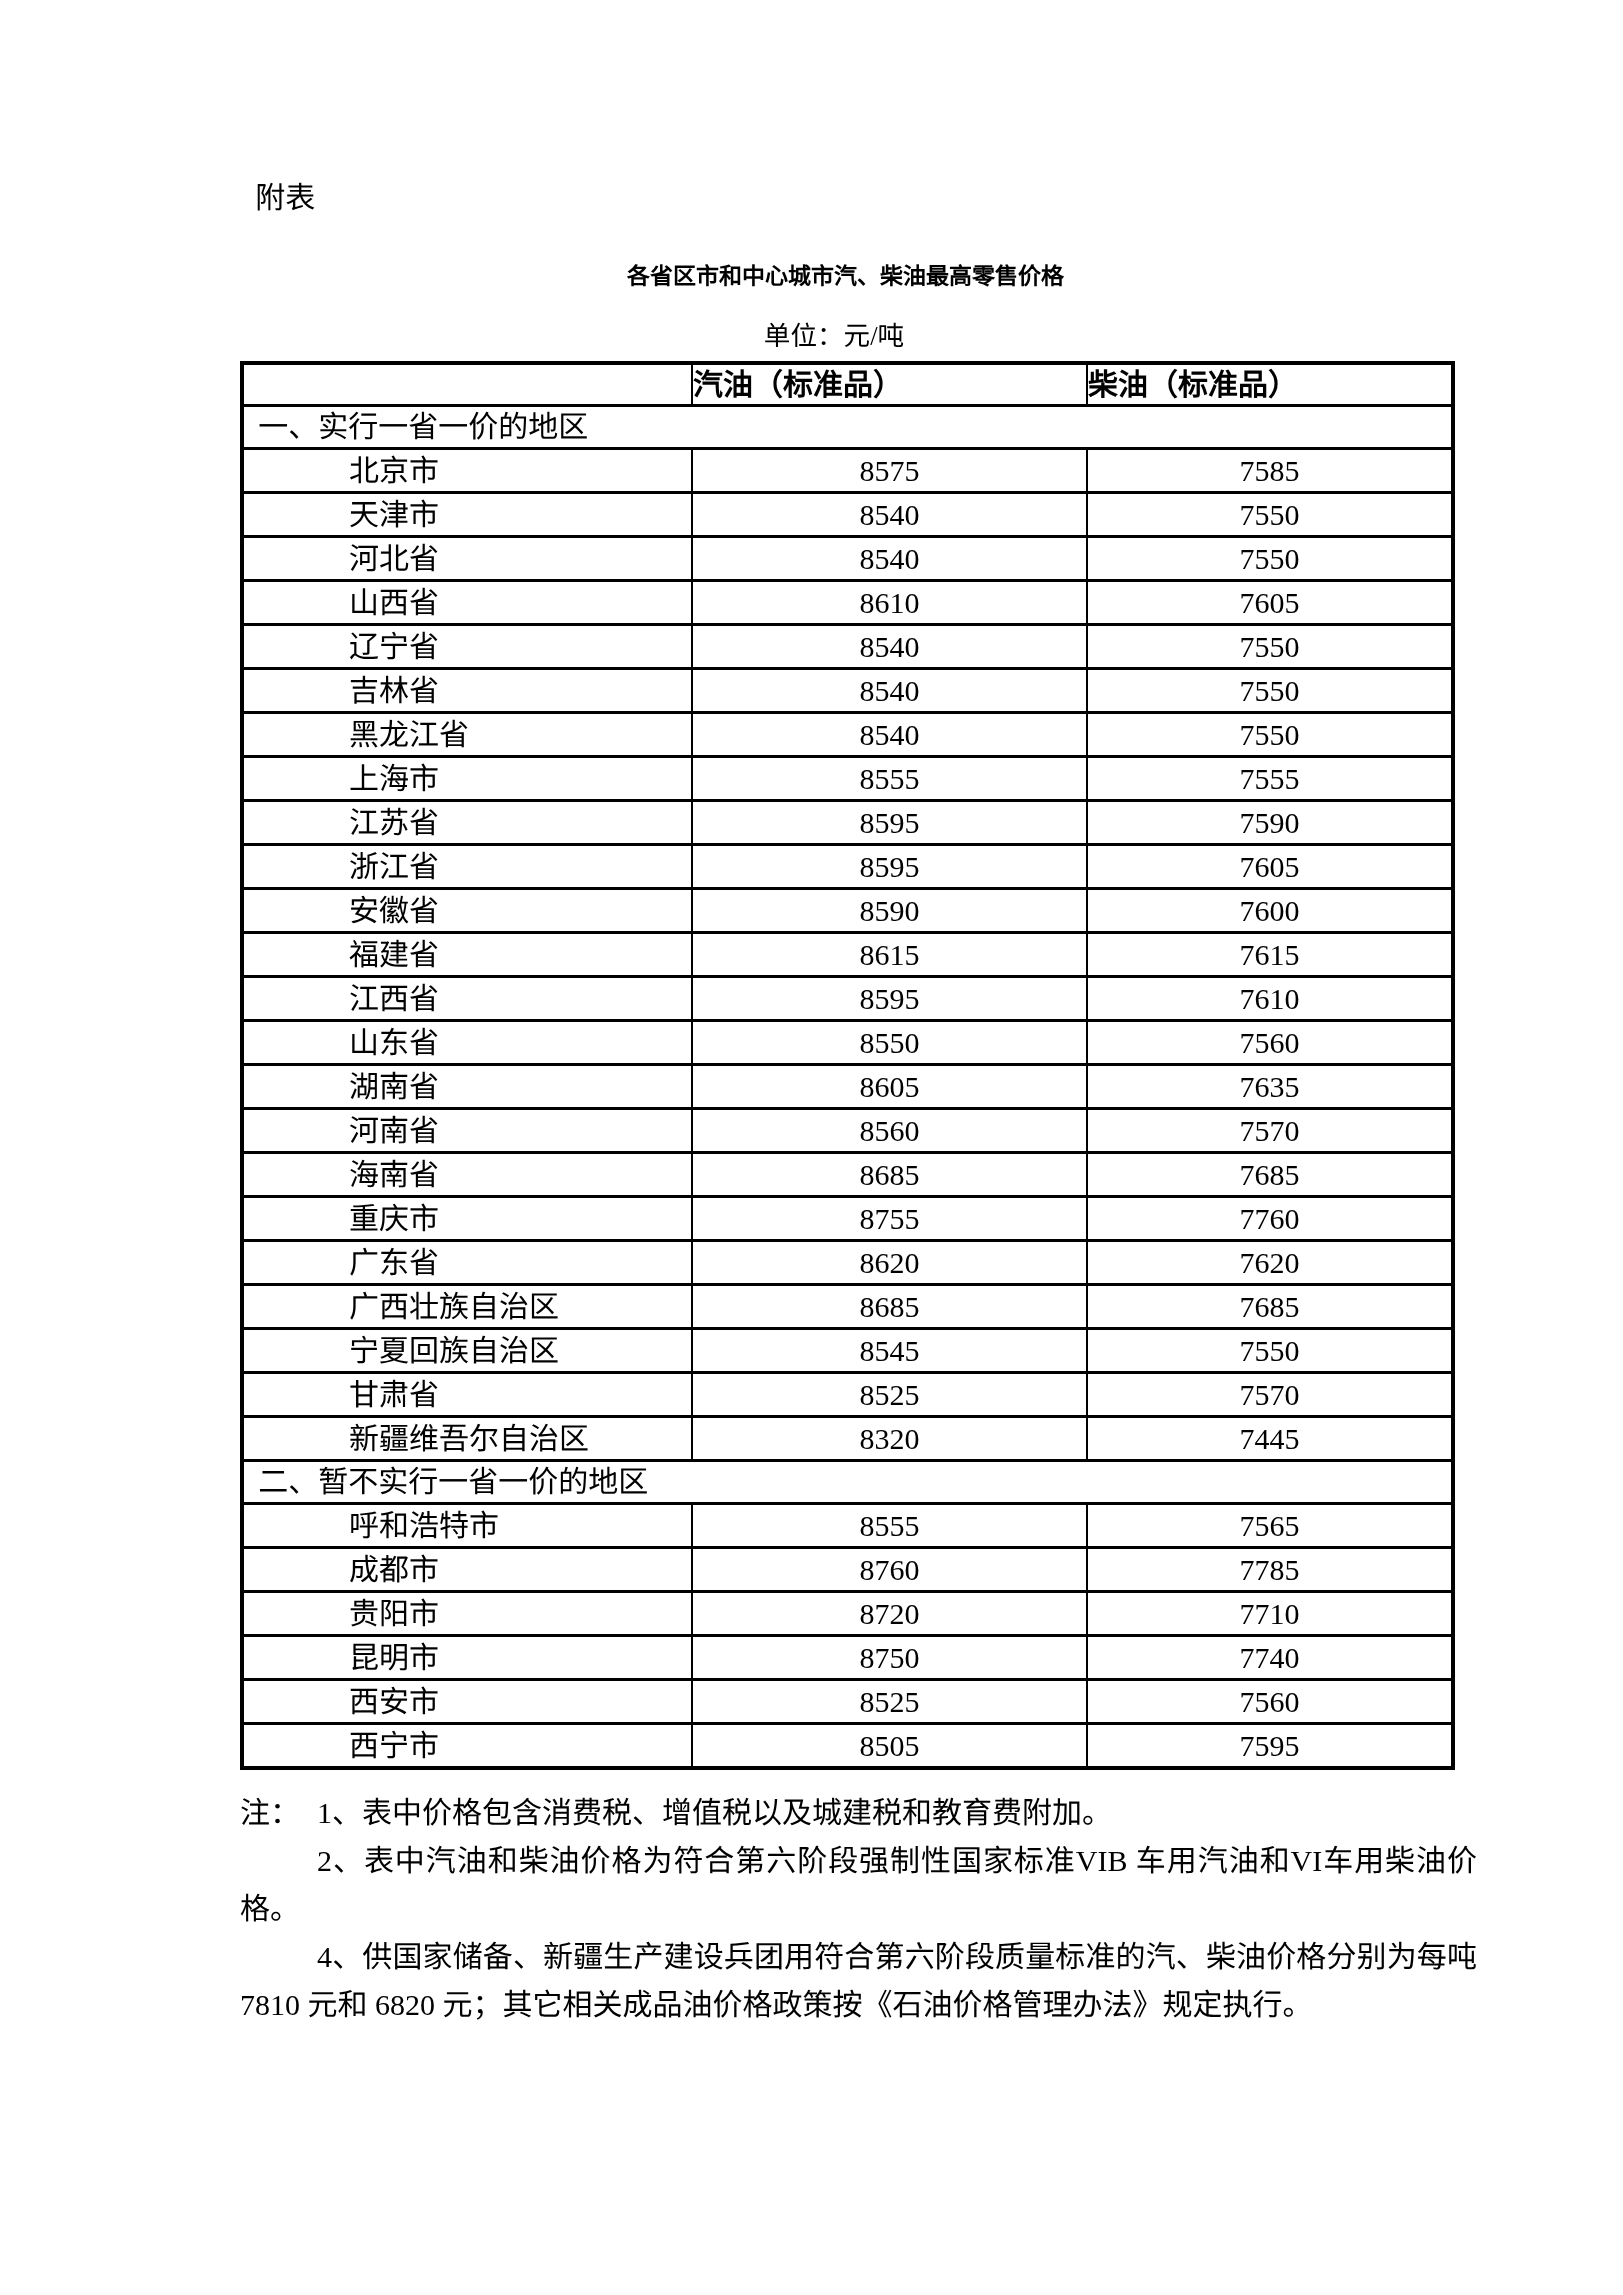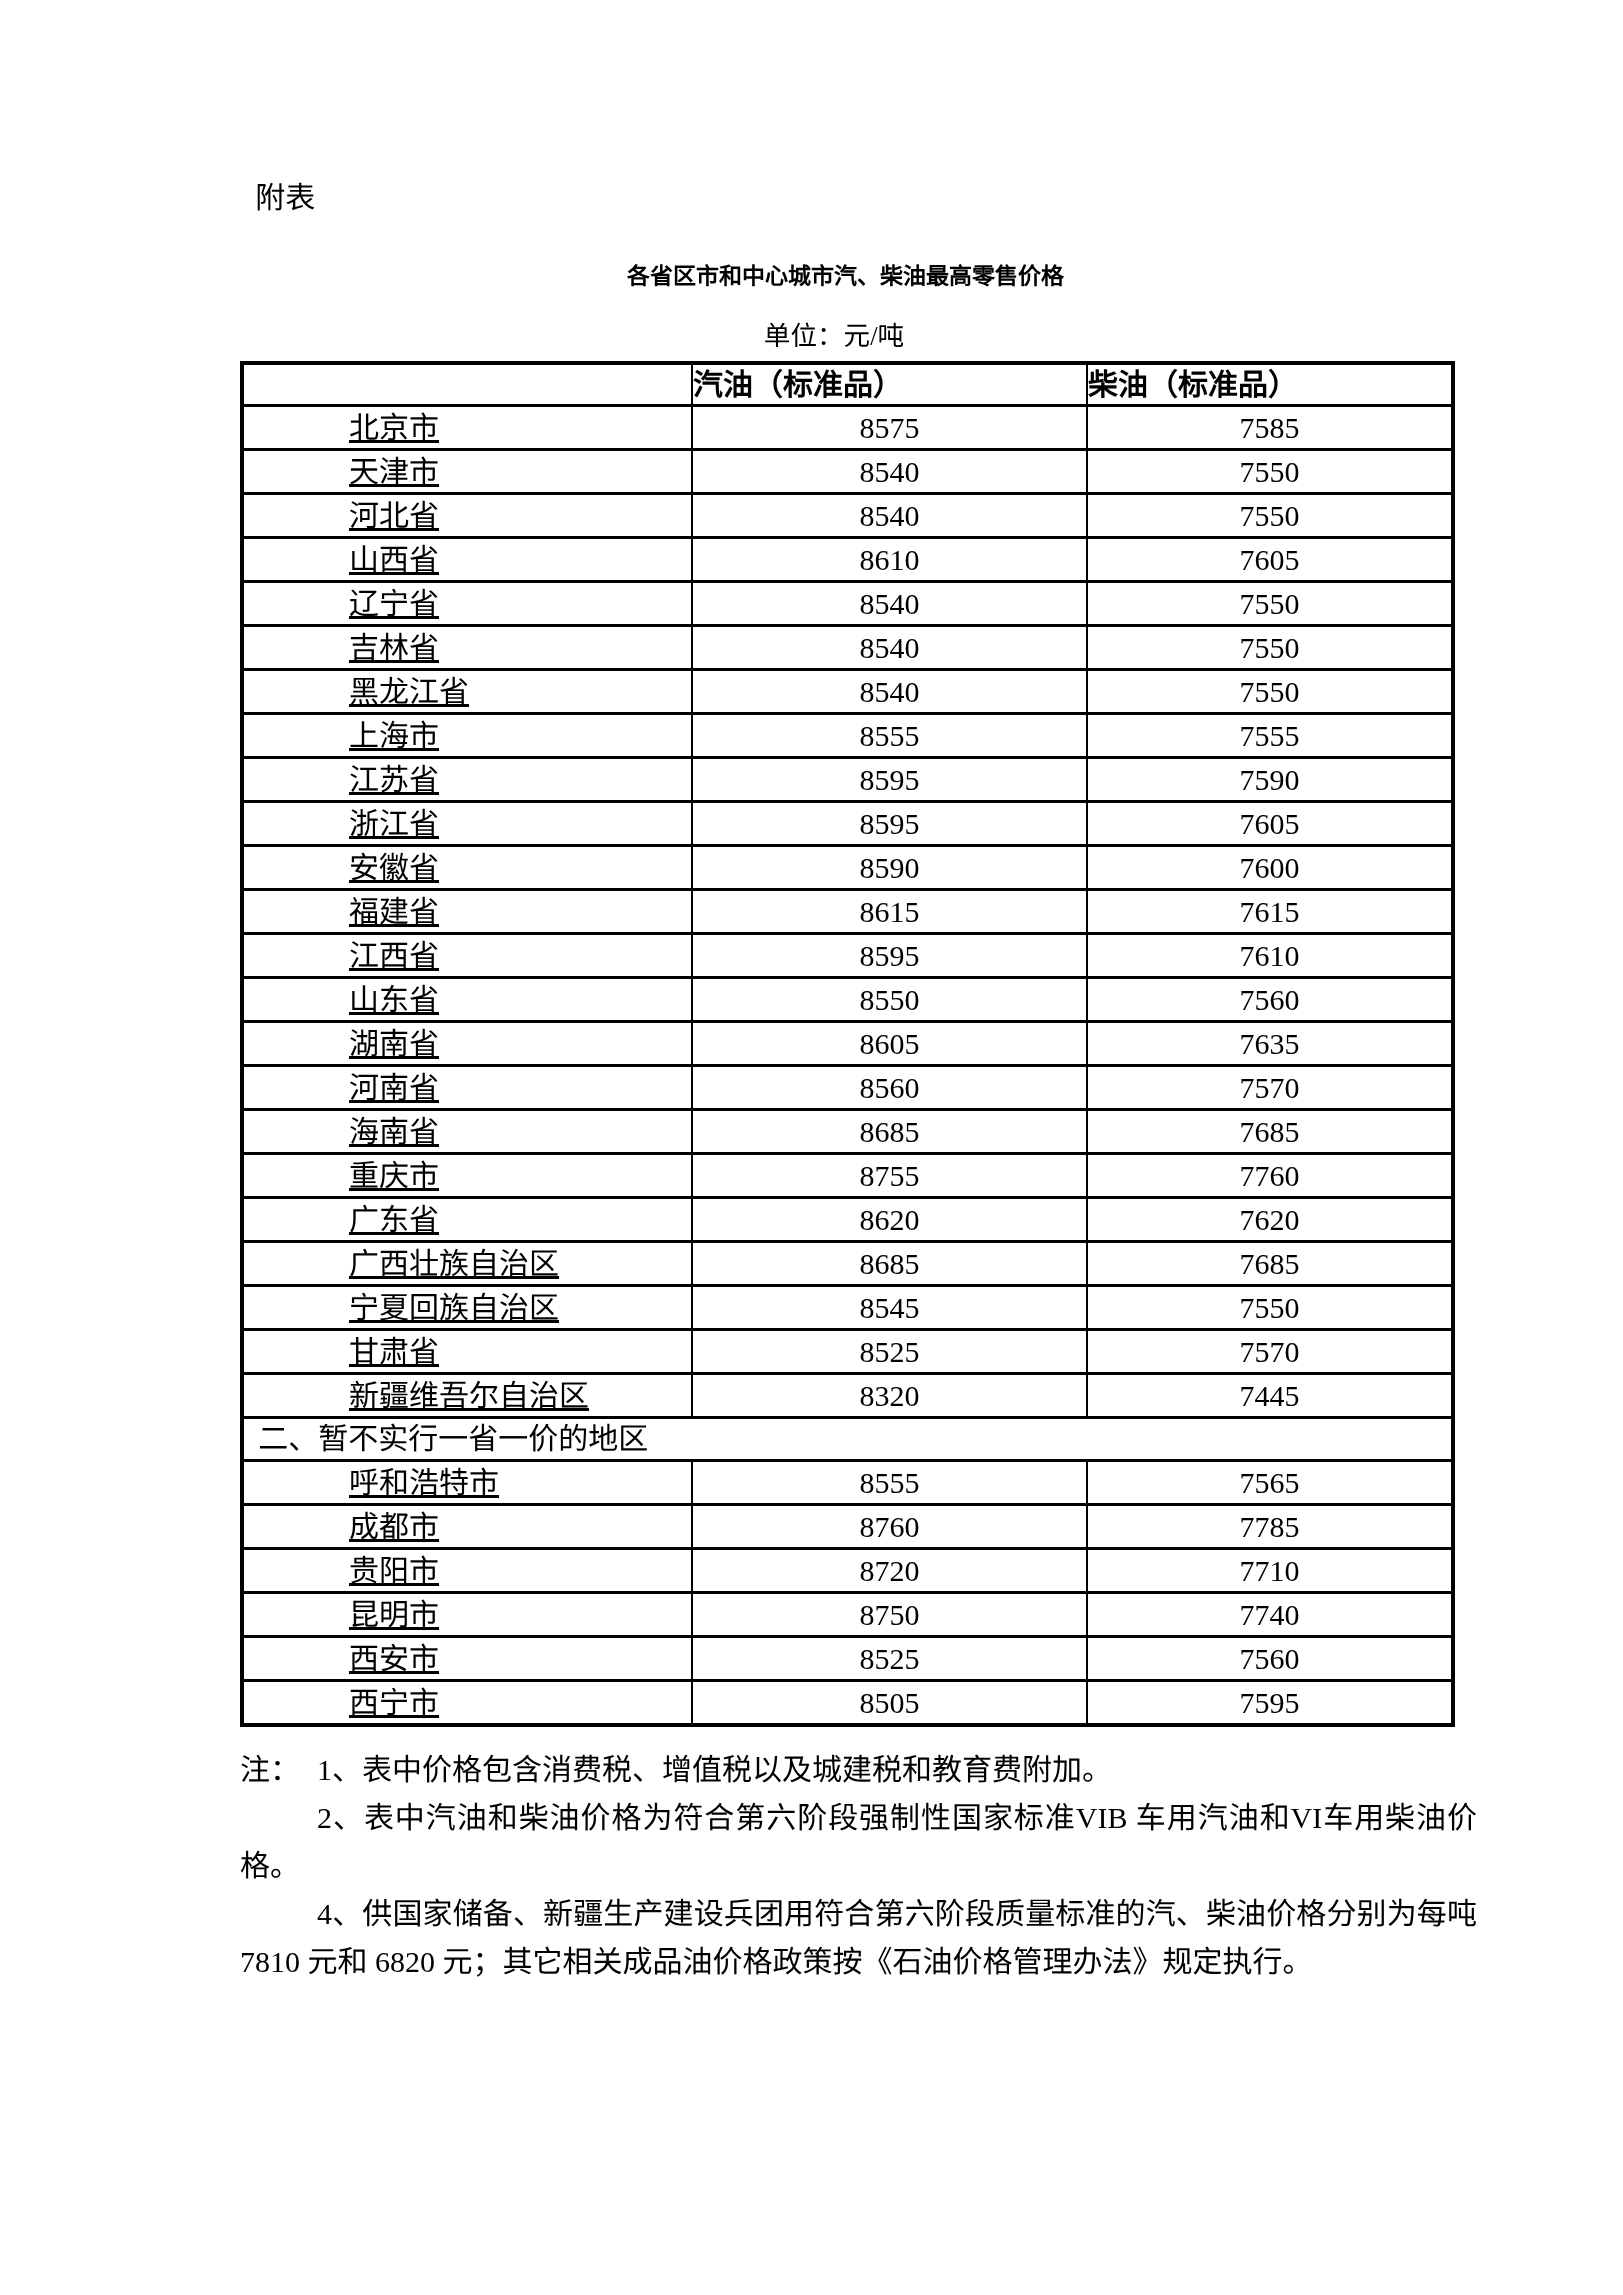--- a/index.html
+++ b/index.html
@@ -65,21 +65,20 @@
   .price-table th {
     height: 39px;
     line-height: 39px;
     text-align: left;
     font-weight: bold;
   }
   .price-table td { height: 41px; line-height: 41px; }
   .price-table td.region {
     text-align: left;
     padding-left: 105px;
-    text-decoration: underline;
   }
   .price-table td.price { text-align: center; }
   .price-table tr.section-row td {
     text-align: left;
     padding-left: 14.3px;
     height: 40px;
     line-height: 40px;
   }
   .notes {
     width: 1237px;
@@ -117,20 +116,23 @@
     </colgroup>
     <thead>
       <tr>
         <th></th>
         <th>汽油（标准品）</th>
         <th>柴油（标准品）</th>
       </tr>
     </thead>
     <tbody>
 
+    <tr class="section-row">
+          <td colspan="3">一、实行一省一价的地区</td>
+        </tr>
         <tr>
           <td class="region">北京市</td>
           <td class="price">8575</td>
           <td class="price">7585</td>
         </tr>
         <tr>
           <td class="region">天津市</td>
           <td class="price">8540</td>
           <td class="price">7550</td>
         </tr>

